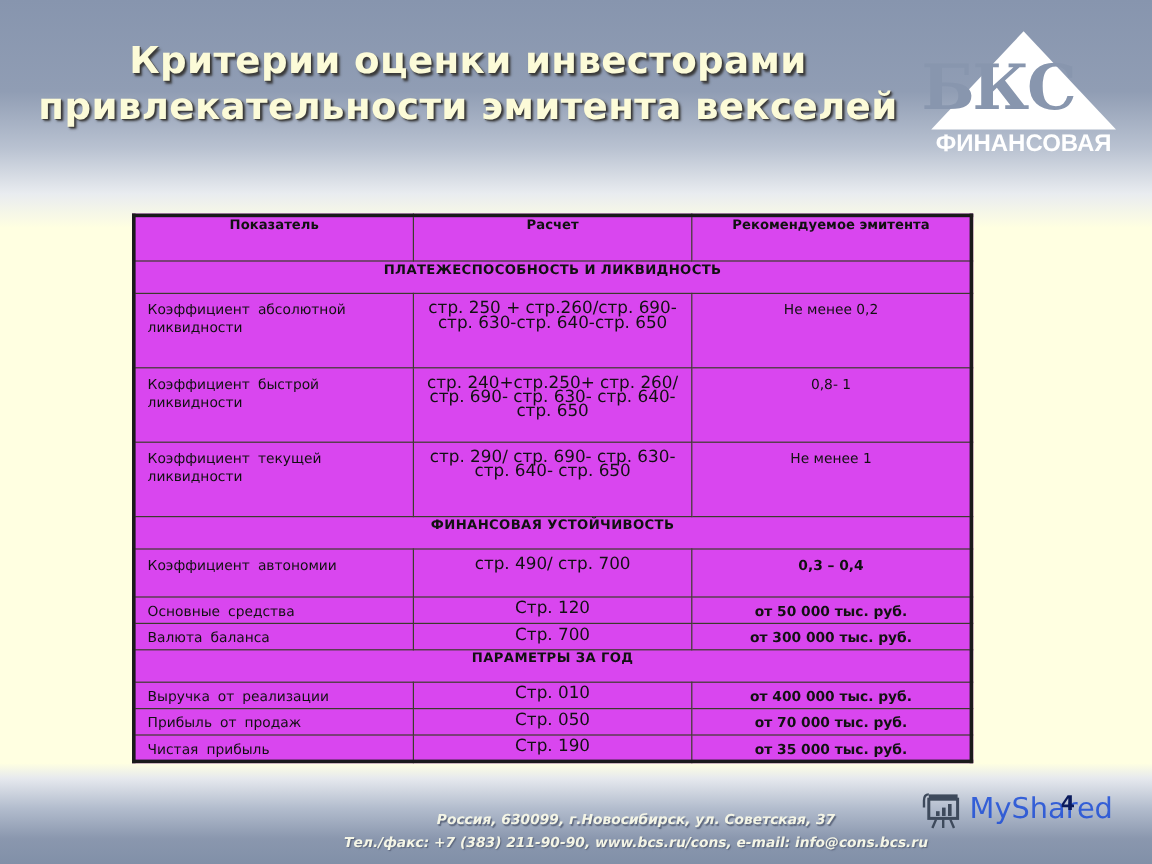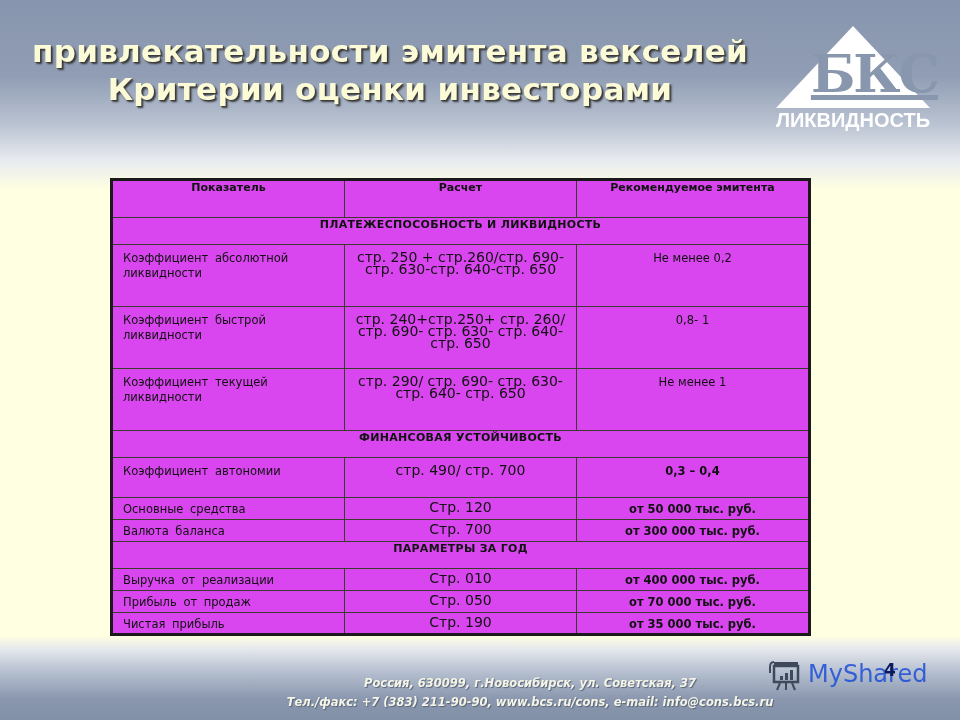--- a/index.html
+++ b/index.html
@@ -47,28 +47,27 @@
       left: 768px;
       top: 24px;
       width: 170px;
       height: 110px;
     }
     .logo svg { position: absolute; left: 0; top: 0; }
     .logo-letters {
       position: absolute;
       left: 0; top: 22px;
       width: 170px;
-      text-align: right;
+      text-align: left;
       font-family: "DejaVu Serif", serif;
       font-weight: bold;
       font-size: 52px;
       line-height: 56px;
       color: #ffffff;
       letter-spacing: -2px;
-      text-decoration: underline;
     }
     .logo-sub {
       position: absolute;
       left: 0; top: 85px;
       width: 170px;
       text-align: center;
       font-family: "Liberation Sans", sans-serif;
       font-weight: bold;
       font-size: 20px;
       line-height: 22px;
@@ -189,30 +188,30 @@
       color: #0a1a5c;
     }
   </style>
 </head>
 <body>
 
 <div class="top-band"></div>
 <div class="bottom-band"></div>
 
 <div class="slide-title">
+  <div>Критерии оценки инвесторами</div>
   <div>привлекательности эмитента векселей</div>
-  <div>Критерии оценки инвесторами</div>
 </div>
 
 <div class="logo">
   <svg width="170" height="86" viewBox="0 0 170 86">
     <polygon points="85,2 8,84 162,84" fill="#ffffff"></polygon>
   </svg>
   <div class="logo-letters" style="color:#8896ae;">БКС</div>
-  <div class="logo-sub">ЛИКВИДНОСТЬ</div>
+  <div class="logo-sub">ФИНАНСОВАЯ</div>
 </div>
 
 <table class="criteria">
   <colgroup>
     <col class="c1">
       <col class="c2">
       <col class="c3">
   </colgroup>
   <thead>
     <tr class="hdr">

